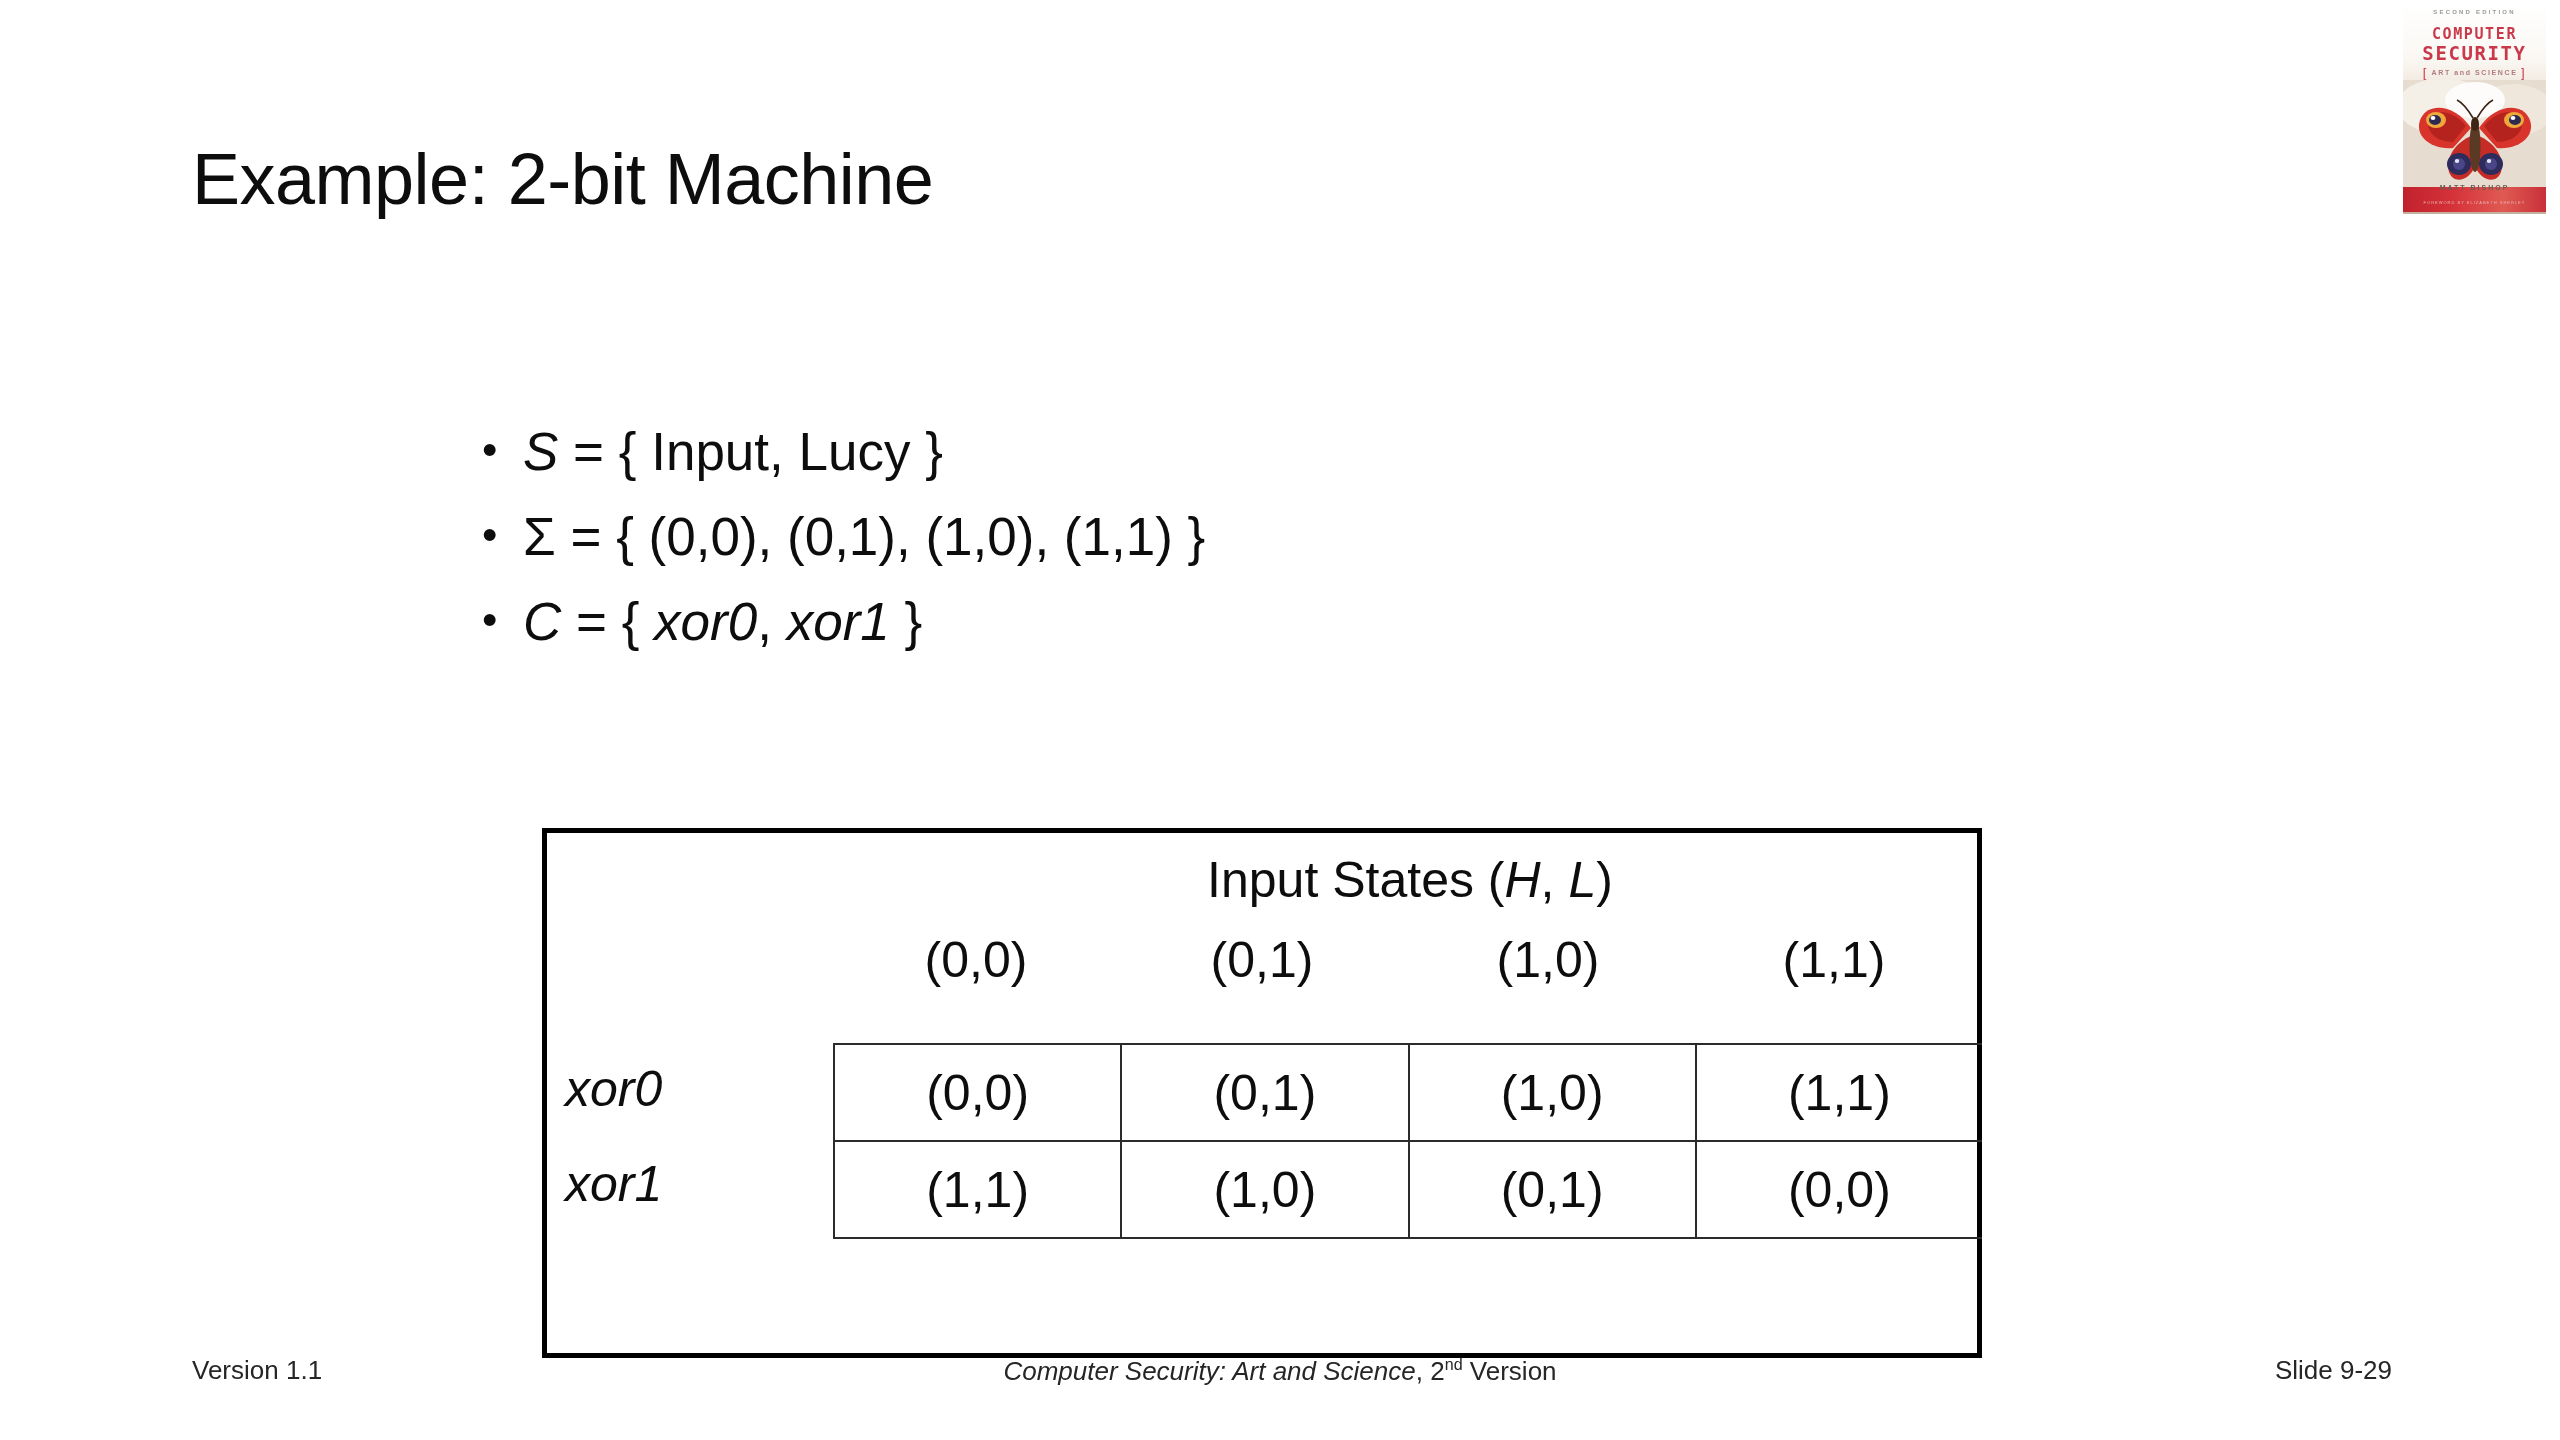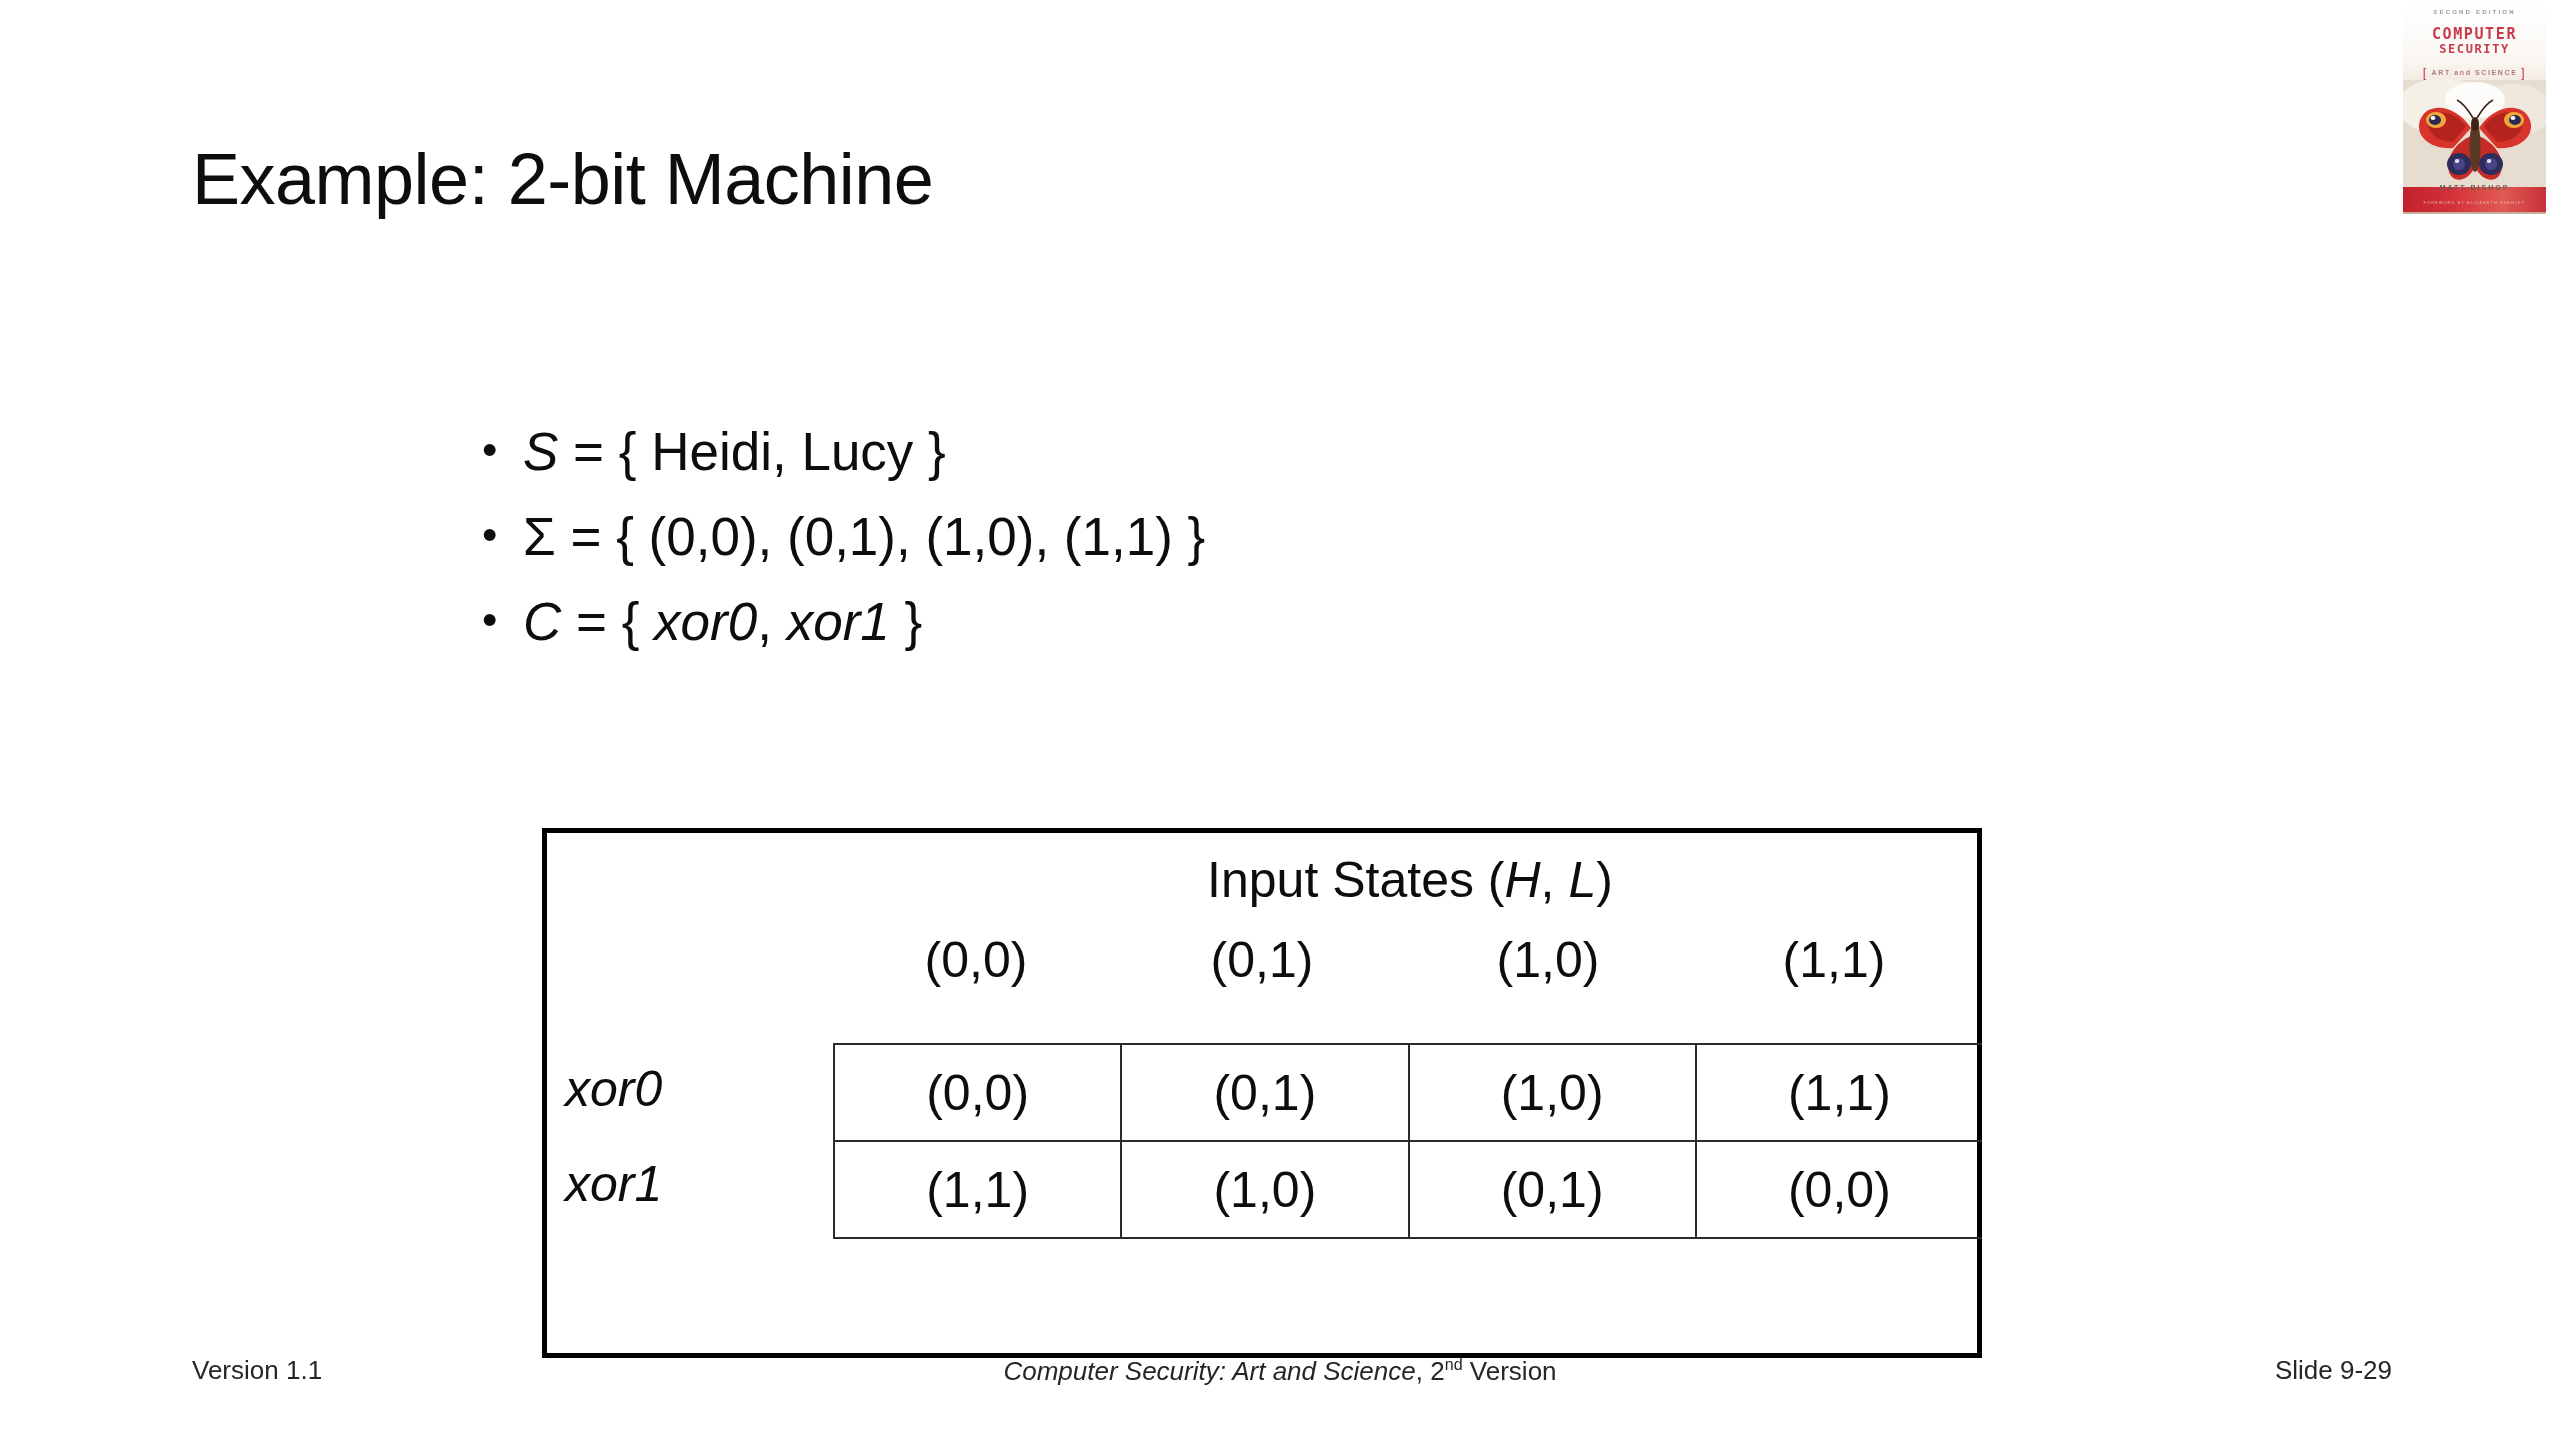--- a/index.html
+++ b/index.html
@@ -146,21 +146,21 @@
     position: absolute; left: 0; top: 7px; width: 100%;
     text-align: center; font-size: 6px; letter-spacing: 2.2px;
     color: #9a9a9a; font-weight: 700;
   }
   #cover-title1, #cover-title2 {
     position: absolute; left: 0; width: 100%; text-align: center;
     color: #c9394a; font-weight: 700; letter-spacing: 1.6px;
     font-family: "DejaVu Sans Mono", monospace;
   }
   #cover-title1 { top: 23px; font-size: 15px; }
-  #cover-title2 { top: 40px; font-size: 12px; }
+  #cover-title2 { top: 40px; font-size: 19px; }
   #cover-subtitle {
     position: absolute; left: 0; top: 63px; width: 100%;
     text-align: center; font-size: 7px; letter-spacing: 1.6px;
     color: #b07a7f; font-weight: 700;
   }
   .cover-bracket {
     color: #c9394a; font-size: 13px; font-weight: 400; vertical-align: -2px;
   }
   #butterfly { position: absolute; left: 0; top: 78px; width: 143px; height: 112px; }
   #cover-band {
@@ -180,21 +180,21 @@
 </style>
 </head>
 <body>
 
 <div id="slide-title">Example: 2-bit Machine</div>
 
 <ul id="bullet-list">
 
   <li class="bullet-item">
     <span class="bullet-dot">•</span>
-    <span class="ital">S</span><span> = { Heidi, Lucy }</span>
+    <span class="ital">S</span><span> = { Input, Lucy }</span>
   </li>
 
   <li class="bullet-item">
     <span class="bullet-dot">•</span>
     <span>Σ</span><span> = { (0,0), (0,1), (1,0), (1,1) }</span>
   </li>
 
   <li class="bullet-item">
     <span class="bullet-dot">•</span>
     <span class="ital">C</span><span> = { </span><span class="ital">xor0</span><span>, </span><span class="ital">xor1</span><span> }</span>

